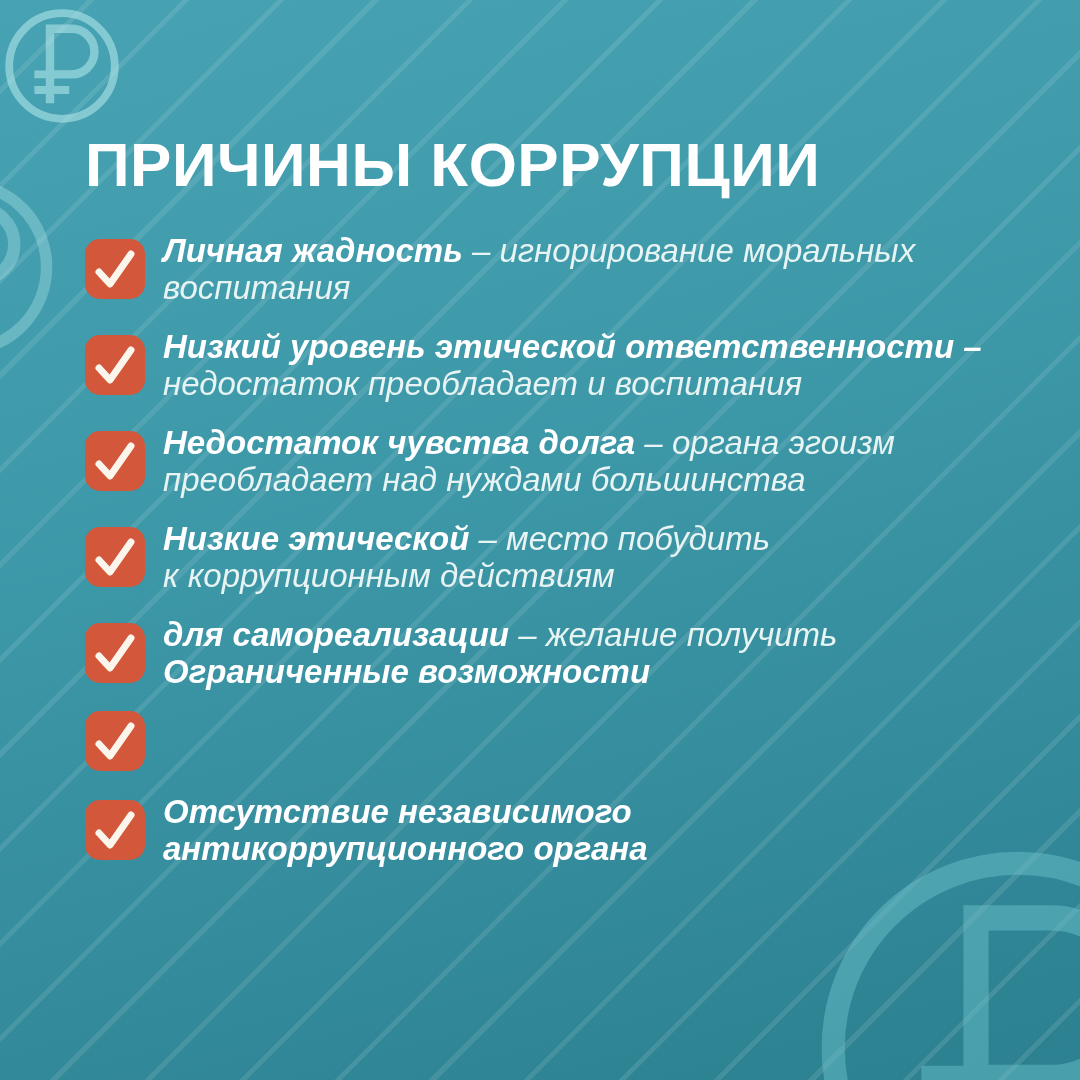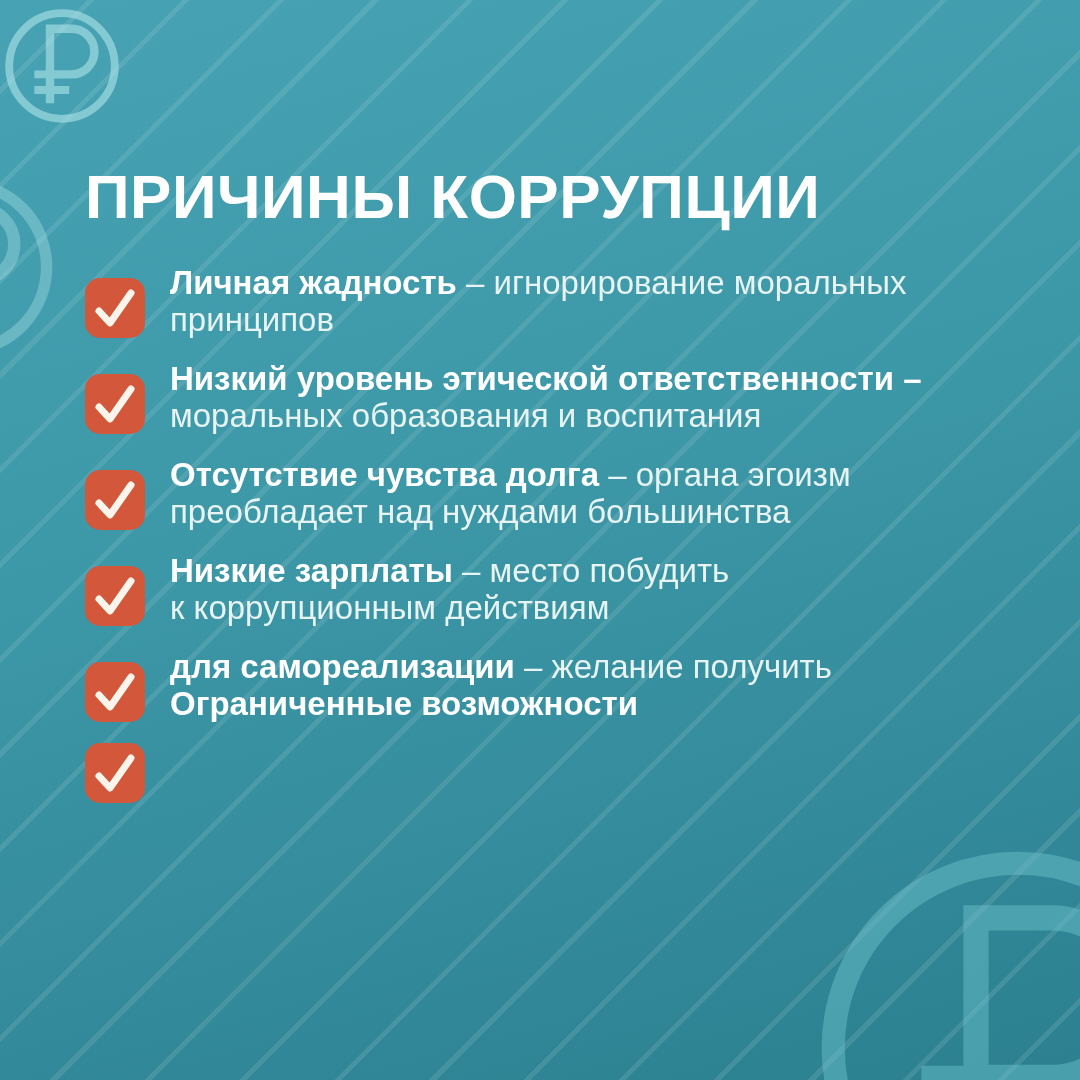--- a/index.html
+++ b/index.html
@@ -18,33 +18,34 @@
       rgba(255,255,255,0.10) 62px,
       rgba(255,255,255,0.10) 67px);
     pointer-events:none;
   }
   .coin{position:absolute;}
   .coin svg{display:block;}
   .coin-topleft{left:2px;top:6px;width:120px;height:120px;opacity:0.55;}
   .coin-leftedge{left:-132px;top:172px;width:190px;height:190px;opacity:0.40;}
   .coin-bottomright{left:808px;top:838px;width:420px;height:420px;opacity:0.45;}
   .content{
-    position:absolute;left:85px;top:166px;width:930px;
+    position:absolute;left:85px;top:134px;width:930px;
   }
   .title{
     margin:0 0 35px 0;
     font-size:62px;line-height:62px;
     font-weight:bold;
     color:#ffffff;
     letter-spacing:0.5px;
   }
   ul.checklist{list-style:none;margin:0;padding:0;}
   li.check-item{
-    display:flex;align-items:flex-end;gap:25px;
+    display:flex;align-items:center;gap:18px;
     margin-bottom:21px;
+    font-style:italic;
   }
   .checkbox{
     flex:0 0 auto;
     width:60px;height:60px;
     border-radius:15px;
     background:#d3573b;
     display:flex;align-items:center;justify-content:center;
   }
   .item-text{
     font-size:33px;line-height:37px;
@@ -93,56 +94,56 @@
     <ul class="checklist">
 
       <li class="check-item">
         <span class="checkbox">
           <svg viewBox="0 0 60 60" width="60" height="60" fill="none" stroke="#fbf5eb" stroke-width="7" stroke-linecap="round" stroke-linejoin="round">
               <polyline points="14,33 25,45 46,15"></polyline>
             </svg>
         </span>
         <div class="item-text">
           <div class="line"><span class="seg-b">Личная жадность</span><span class="seg-r"> – игнорирование моральных</span></div>
-          <div class="line"><span class="seg-b"></span><span class="seg-r">принципов</span></div>
+          <div class="line"><span class="seg-b"></span><span class="seg-r">воспитания</span></div>
         </div>
       </li>
 
       <li class="check-item">
         <span class="checkbox">
           <svg viewBox="0 0 60 60" width="60" height="60" fill="none" stroke="#fbf5eb" stroke-width="7" stroke-linecap="round" stroke-linejoin="round">
               <polyline points="14,33 25,45 46,15"></polyline>
             </svg>
         </span>
         <div class="item-text">
           <div class="line"><span class="seg-b">Низкий уровень этической ответственности –</span><span class="seg-r"></span></div>
-          <div class="line"><span class="seg-b"></span><span class="seg-r">моральных образования и воспитания</span></div>
+          <div class="line"><span class="seg-b"></span><span class="seg-r">недостаток преобладает и воспитания</span></div>
         </div>
       </li>
 
       <li class="check-item">
         <span class="checkbox">
           <svg viewBox="0 0 60 60" width="60" height="60" fill="none" stroke="#fbf5eb" stroke-width="7" stroke-linecap="round" stroke-linejoin="round">
               <polyline points="14,33 25,45 46,15"></polyline>
             </svg>
         </span>
         <div class="item-text">
-          <div class="line"><span class="seg-b">Отсутствие чувства долга</span><span class="seg-r"> – органа эгоизм</span></div>
+          <div class="line"><span class="seg-b">Недостаток чувства долга</span><span class="seg-r"> – органа эгоизм</span></div>
           <div class="line"><span class="seg-b"></span><span class="seg-r">преобладает над нуждами большинства</span></div>
         </div>
       </li>
 
       <li class="check-item">
         <span class="checkbox">
           <svg viewBox="0 0 60 60" width="60" height="60" fill="none" stroke="#fbf5eb" stroke-width="7" stroke-linecap="round" stroke-linejoin="round">
               <polyline points="14,33 25,45 46,15"></polyline>
             </svg>
         </span>
         <div class="item-text">
-          <div class="line"><span class="seg-b">Низкие зарплаты</span><span class="seg-r"> – место побудить</span></div>
+          <div class="line"><span class="seg-b">Низкие этической</span><span class="seg-r"> – место побудить</span></div>
           <div class="line"><span class="seg-b"></span><span class="seg-r">к коррупционным действиям</span></div>
         </div>
       </li>
 
       <li class="check-item">
         <span class="checkbox">
           <svg viewBox="0 0 60 60" width="60" height="60" fill="none" stroke="#fbf5eb" stroke-width="7" stroke-linecap="round" stroke-linejoin="round">
               <polyline points="14,33 25,45 46,15"></polyline>
             </svg>
         </span>
@@ -155,16 +156,27 @@
       <li class="check-item">
         <span class="checkbox">
           <svg viewBox="0 0 60 60" width="60" height="60" fill="none" stroke="#fbf5eb" stroke-width="7" stroke-linecap="round" stroke-linejoin="round">
               <polyline points="14,33 25,45 46,15"></polyline>
             </svg>
         </span>
         <div class="item-text">
         </div>
       </li>
 
+      <li class="check-item">
+        <span class="checkbox">
+          <svg viewBox="0 0 60 60" width="60" height="60" fill="none" stroke="#fbf5eb" stroke-width="7" stroke-linecap="round" stroke-linejoin="round">
+              <polyline points="14,33 25,45 46,15"></polyline>
+            </svg>
+        </span>
+        <div class="item-text">
+          <div class="line"><span class="seg-b">Отсутствие независимого</span><span class="seg-r"></span></div>
+          <div class="line"><span class="seg-b">антикоррупционного органа</span><span class="seg-r"></span></div>
+        </div>
+      </li>
 
     </ul>
   </div>
 </div>
 
 </body></html>

